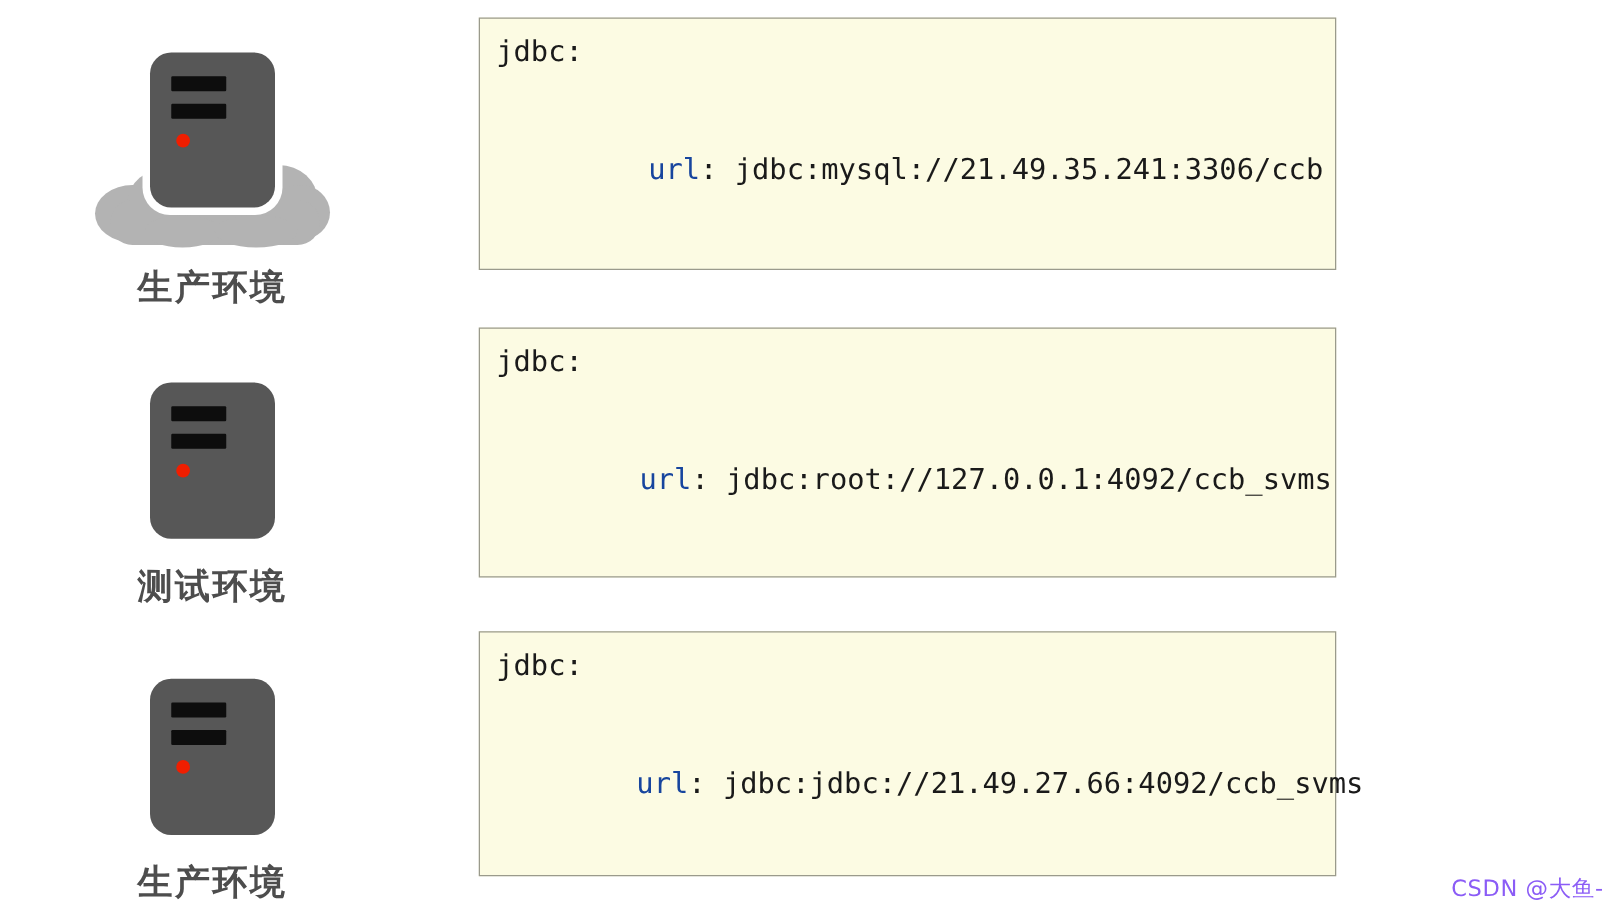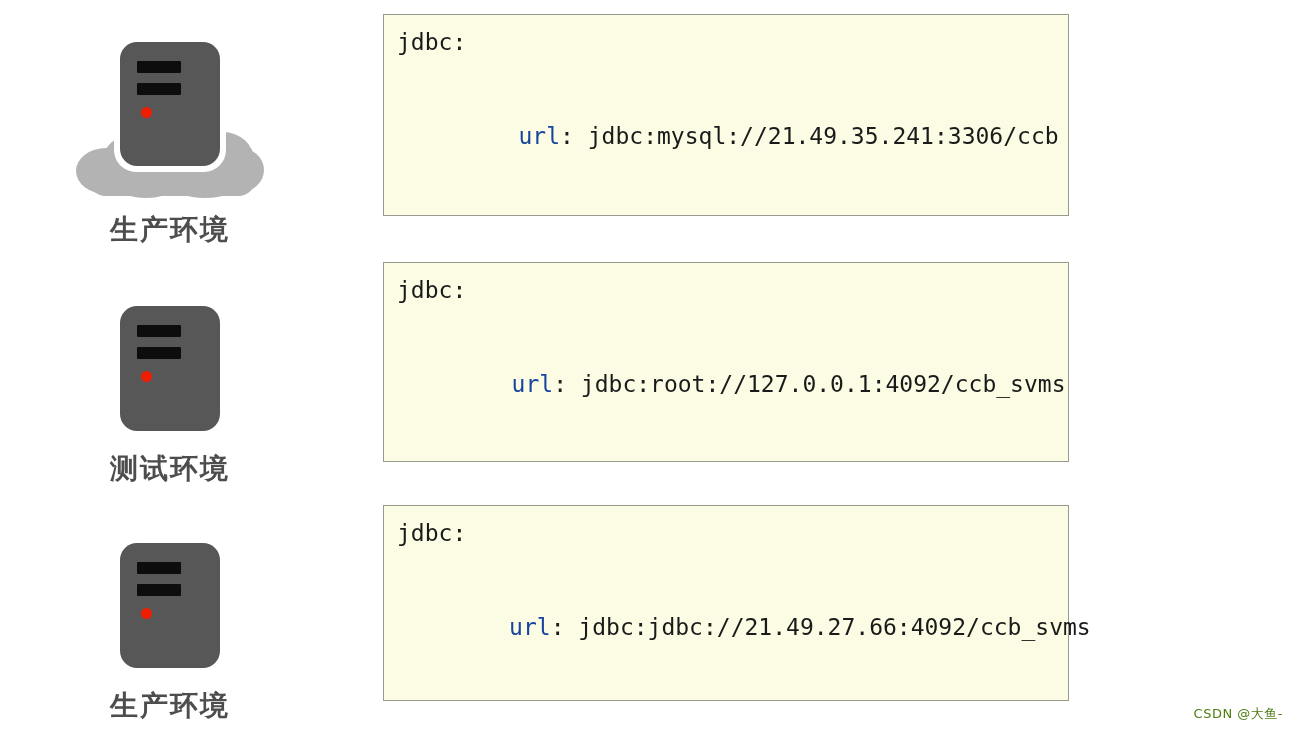--- a/index.html
+++ b/index.html
@@ -150,22 +150,22 @@
   .code-line.indent { padding-left: 42px; text-align: center; }
   .k {
     color: #17459e;
   }
 
   
   .watermark {
     position: absolute;
     right: 10px;
     bottom: 6px;
-    font-size: 13px;
-    color: #4d7c0f;
+    font-size: 18px;
+    color: #8b5cf6;
     font-family: "DejaVu Sans", sans-serif;
     letter-spacing: 0.5px;
   }
 </style>
 </head>
 <body>
 
 <div class="env-col">
 
   <div class="env-item prod">

